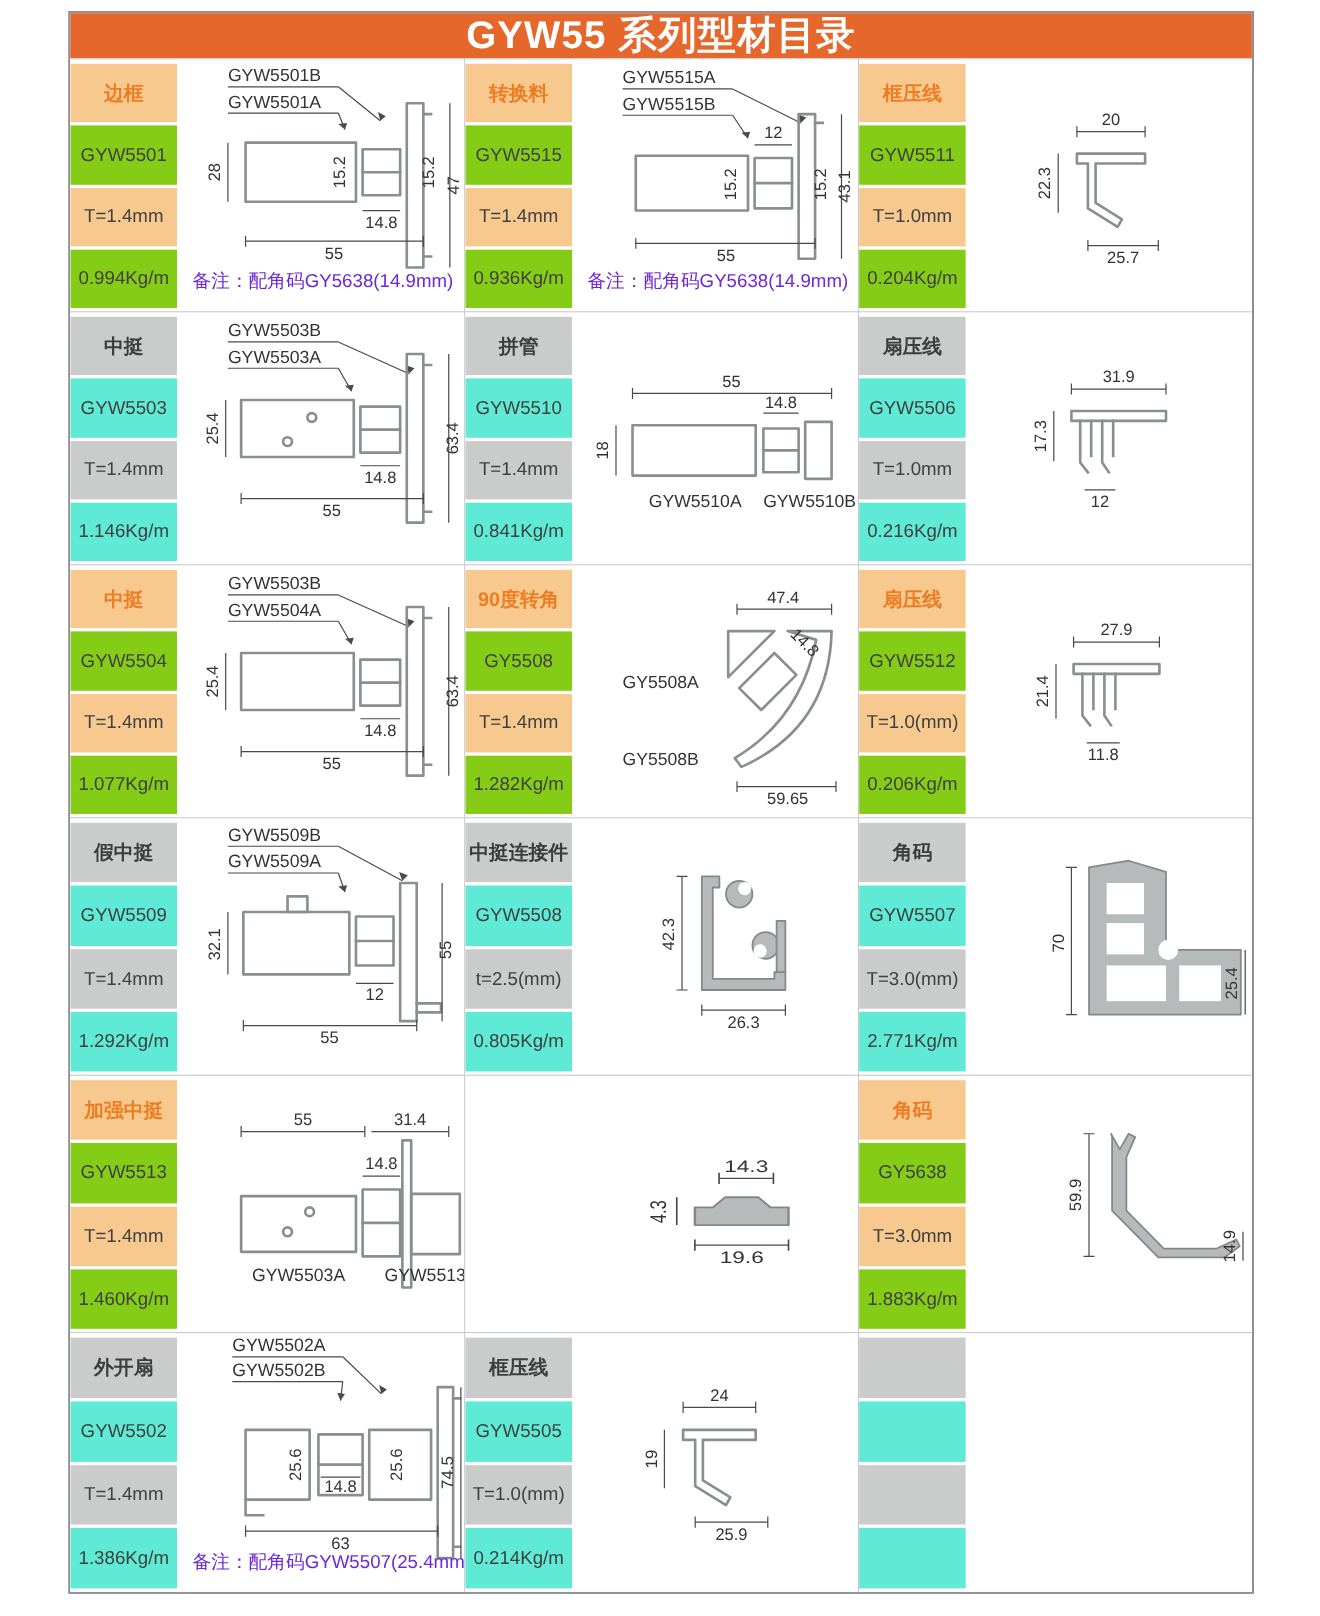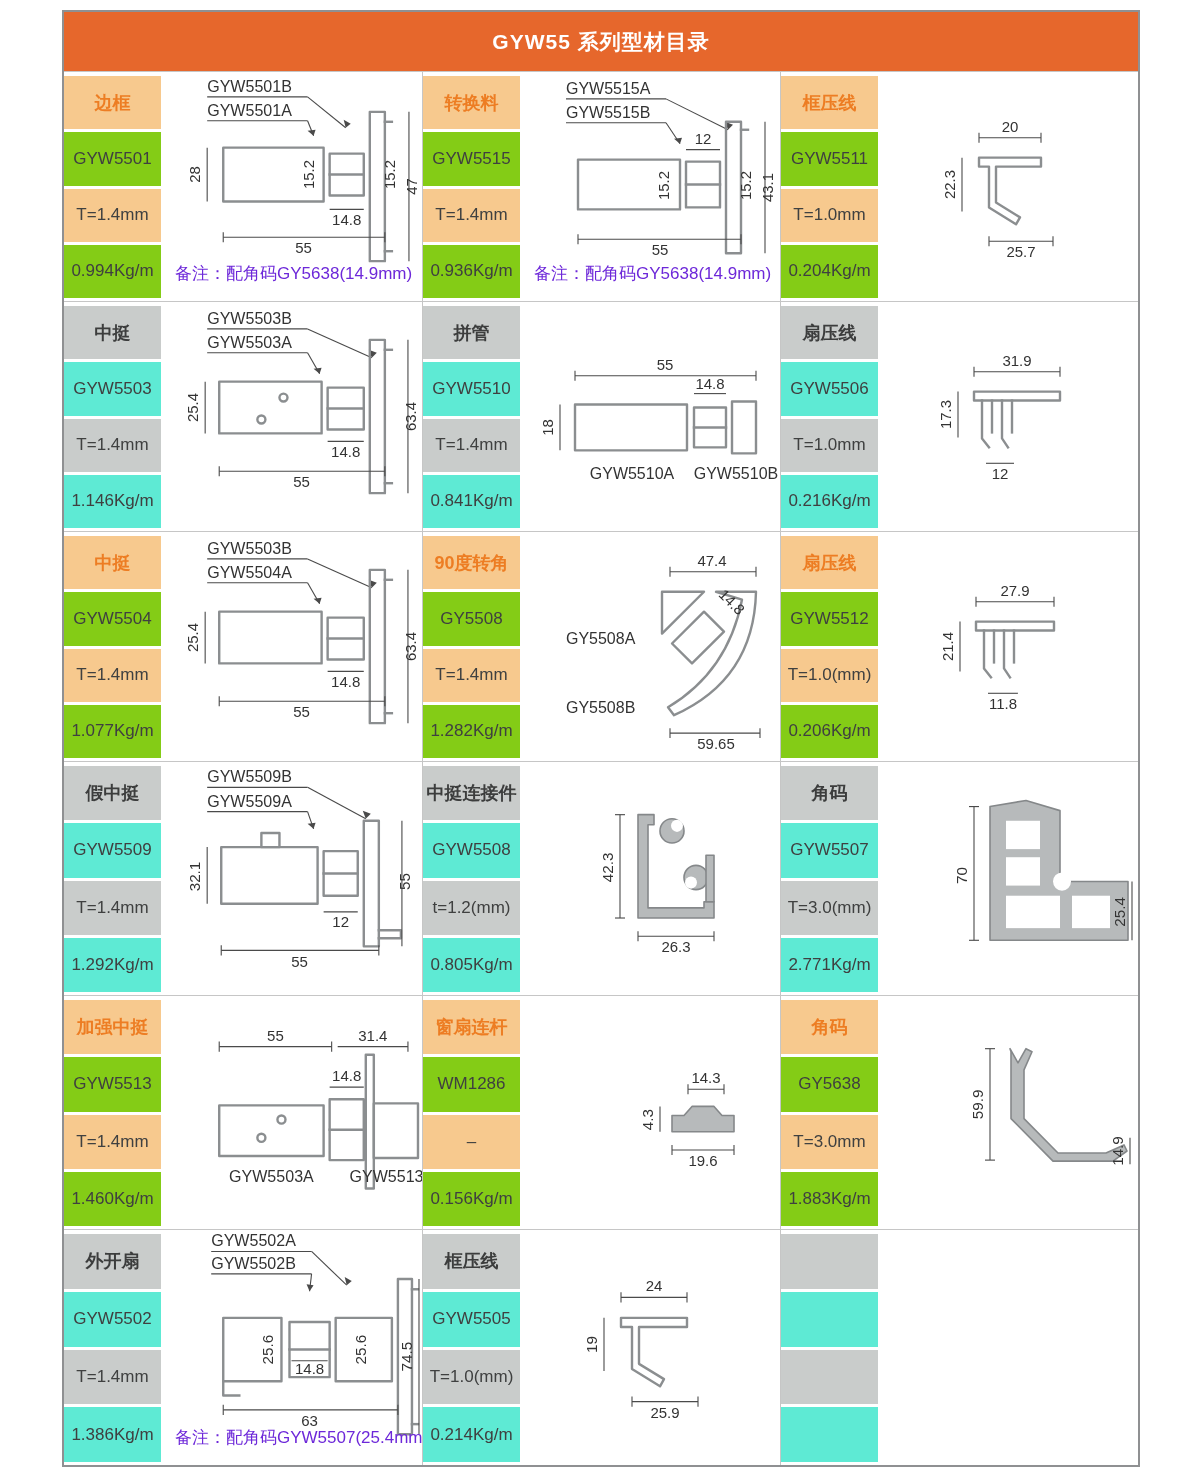--- a/index.html
+++ b/index.html
@@ -1,19 +1,19 @@
 <!DOCTYPE html>
 <html><head>
 <meta charset="utf-8">
 <style>
   html,body{margin:0;padding:0;background:#fff;}
   body{width:1200px;height:1469px;position:relative;font-family:"Liberation Sans",sans-serif;}
   .catalog{position:absolute;left:62px;top:10px;width:1078px;border:2px solid #8f9092;background:#fff;box-sizing:border-box;}
-  .title-bar{height:59px;background:#E6672C;color:#fff;display:flex;align-items:center;justify-content:center;
-             font-size:21px;font-weight:bold;letter-spacing:1px;}
+  .title-bar{height:41px;background:#E6672C;color:#fff;display:flex;align-items:center;justify-content:center;
+             font-size:35px;font-weight:bold;letter-spacing:1px;}
   .grid{display:grid;grid-template-columns:1fr 1fr 1fr;grid-template-rows:230px 230px 230px 234px 234px 236px;}
   .cell{border-top:1px solid #c6c6c6;border-left:1px solid #c6c6c6;display:flex;position:relative;background:#fff;overflow:hidden;}
   .cell:nth-child(3n+1){border-left:none;}
   .labels{width:97px;display:flex;flex-direction:column;gap:3px;padding:4px 0 3px 0;background:#fff;flex:none;}
   .band{flex:1;display:flex;align-items:center;justify-content:center;font-size:17px;color:#3f4040;text-align:center;}
   .cat{font-weight:bold;font-size:18px;}
   .theme-orange .band{background:#84cc16;}
   .theme-orange .band:nth-child(odd){background:#F7C98E;}
   .theme-orange .cat{color:#ED7D23;}
   .theme-gray .band{background:#5eead4;}
@@ -401,21 +401,21 @@
             <text class="t" x="248" y="118" text-anchor="middle" transform="rotate(-90 248 118)">55</text>
           </g>
         </svg>
       </div>
     </div>
 
     <div class="cell theme-gray">
       <div class="labels">
         <div class="band cat">中挺连接件</div>
         <div class="band">GYW5508</div>
-        <div class="band">t=1.2(mm)</div>
+        <div class="band">t=2.5(mm)</div>
         <div class="band">0.805Kg/m</div>
       </div>
       <div class="diagram">
         <svg viewBox="0 0 260 230" preserveAspectRatio="none">
           <g>
             <path class="pf" d="M118,52 h16 v10 h-6 v82 h56 v-6 h10 v16 h-76 z"></path>
             <circle class="pf" cx="152" cy="68" r="12"></circle>
               <circle cx="157" cy="63" r="6" fill="#fff"></circle>
             <circle class="pf" cx="176" cy="114" r="12"></circle>
               <circle cx="171" cy="119" r="6" fill="#fff"></circle>
@@ -493,26 +493,20 @@
             <line class="d" x1="168" y1="90" x2="202" y2="90"></line>
             <text class="t" x="185" y="84" text-anchor="middle">14.8</text>
             <text class="lt" x="110" y="184" text-anchor="middle">GYW5503A</text>
             <text class="lt" x="230" y="184" text-anchor="middle">GYW5513B</text>
           </g>
         </svg>
       </div>
     </div>
 
     <div class="cell theme-orange">
-      <div class="labels">
-        <div class="band cat">窗扇连杆</div>
-        <div class="band">WM1286</div>
-        <div class="band">–</div>
-        <div class="band">0.156Kg/m</div>
-      </div>
       <div class="diagram">
         <svg viewBox="0 0 260 230" preserveAspectRatio="none">
           <path class="pf" d="M152,118 h12 l8,-9 h22 l8,9 h12 v16 h-62 z"></path>
           <g>
             <line class="d" x1="168" y1="92" x2="204" y2="92"></line>
               <line class="d" x1="168" y1="87" x2="168" y2="97"></line>
               <line class="d" x1="204" y1="87" x2="204" y2="97"></line>
             <text class="t" x="186" y="86" text-anchor="middle">14.3</text>
             <line class="d" x1="140" y1="109" x2="140" y2="134"></line>
             <text class="t" x="133" y="122" text-anchor="middle" transform="rotate(-90 133 122)">4.3</text>

